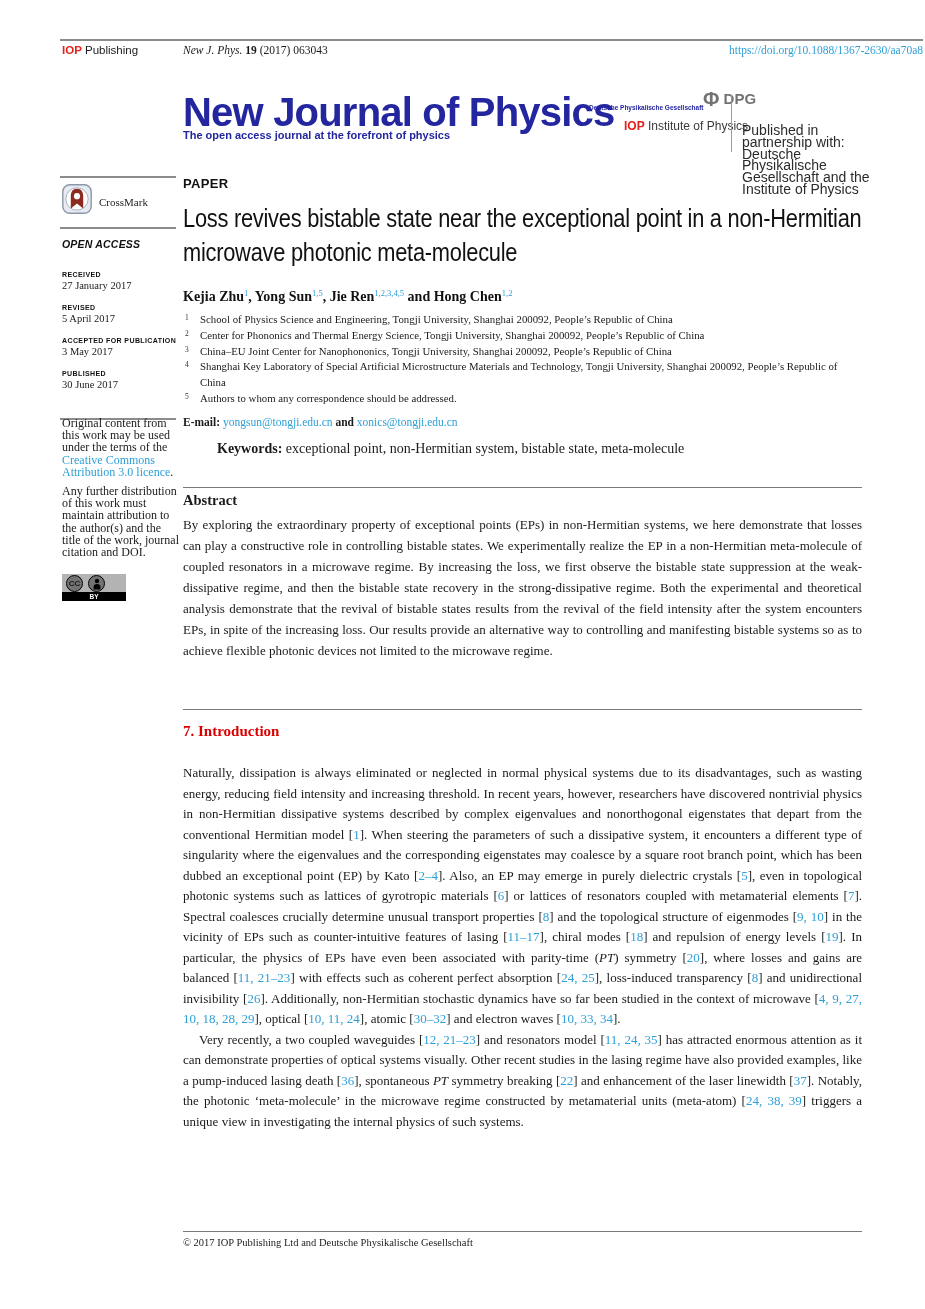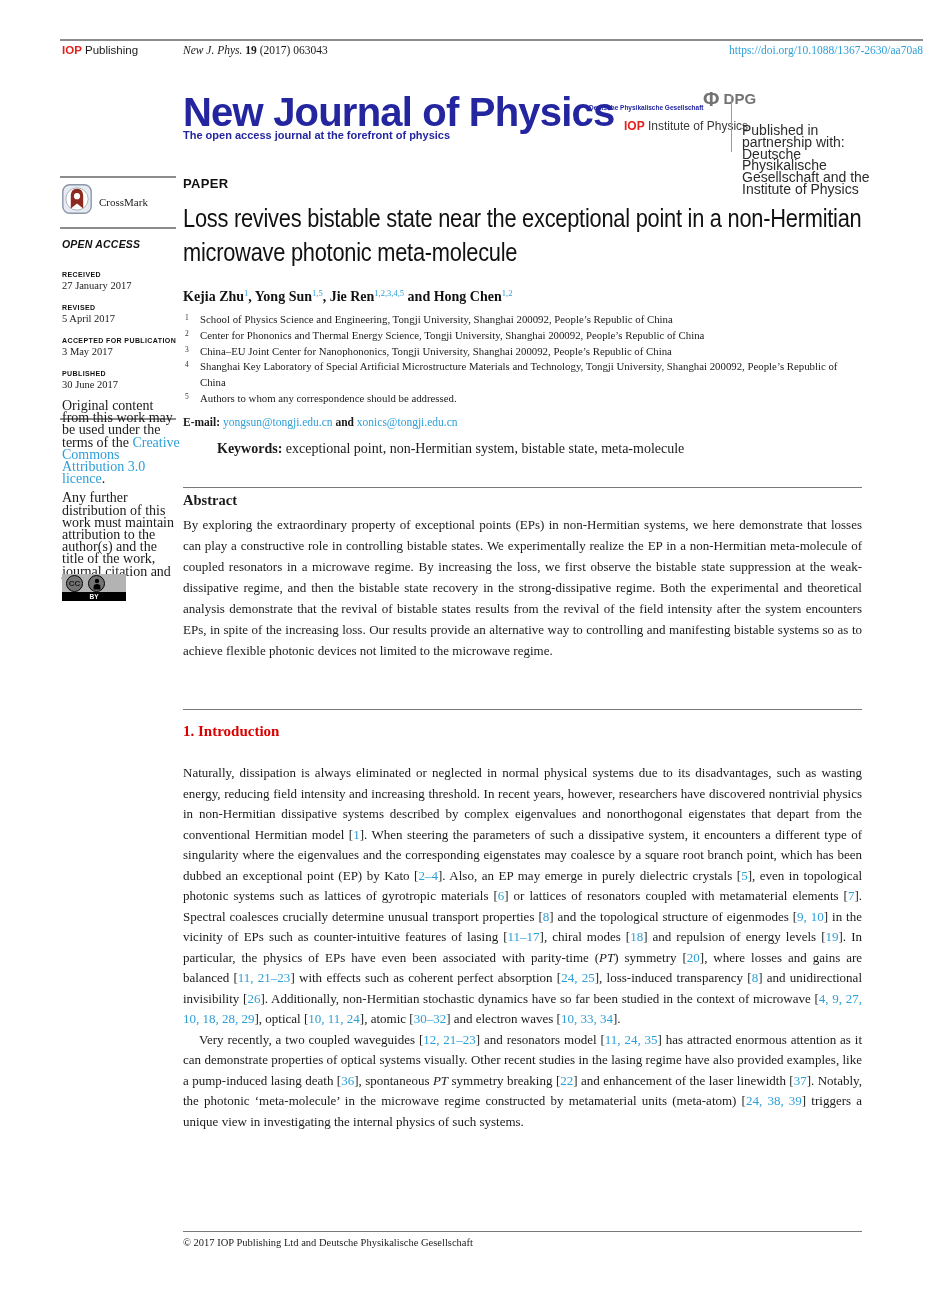--- a/index.html
+++ b/index.html
@@ -36,21 +36,21 @@
   .sb-rule2{left:60px;top:227px;width:116px;height:2px;}
   .sb-rule3{left:60px;top:418px;width:116px;height:2px;}
   .crossmark{left:62px;top:184px;}
   .cm-label{left:99px;top:196px;font-size:11px;color:#222;}
   .open-access{left:62px;top:238px;font-size:10.5px;font-weight:bold;letter-spacing:0.2px;color:#111;font-style:italic;}
   .history{left:62px;top:270px;width:116px;}
   .hist-label{font-family:"Liberation Sans",sans-serif;font-weight:bold;font-size:7px;
               letter-spacing:0.4px;color:#111;line-height:9px;}
   .hist-date{font-size:10.5px;line-height:14px;color:#1a1a1a;}
   .hist-block{margin-bottom:10px;}
-  .licence{left:62px;top:400px;width:119px;font-size:14px;line-height:12.2px;color:#1a1a1a;}
+  .licence{left:62px;top:417px;width:119px;font-size:12px;line-height:12.2px;color:#1a1a1a;}
   .licence p{margin:0 0 7px 0;}
   .cc-badge{left:62px;top:574px;width:64px;height:27px;background:#b3b3b3;position:absolute;}
   .cc-strip{position:absolute;left:0;bottom:0;width:64px;height:9px;background:#000;}
   .cc-by{position:absolute;left:0;bottom:0;width:64px;text-align:center;color:#fff;
          font-family:"Liberation Sans",sans-serif;font-weight:bold;font-size:6.5px;line-height:9px;}
   .cc-circle{position:absolute;top:1px;width:15px;height:15px;border:1.6px solid #000;
              border-radius:50%;background:#737373;text-align:center;}
   .cc-cc{left:4px;font-family:"Liberation Sans",sans-serif;font-weight:bold;font-size:8px;line-height:15px;}
   .cc-person{left:26px;}
   .paper-label{left:183px;top:176px;font-size:13px;font-weight:bold;letter-spacing:0.3px;color:#111;}
@@ -157,21 +157,21 @@
   </div>
 
   <div class="abs email"><span class="b">E-mail: </span><span class="link">yongsun@tongji.edu.cn</span><span class="b"> and </span><span class="link">xonics@tongji.edu.cn</span></div>
   <div class="abs keywords"><span class="b">Keywords: </span><span>exceptional point, non-Hermitian system, bistable state, meta-molecule</span></div>
 
   <div class="abs-rule-top abs"></div>
   <div class="abs abstract-title">Abstract</div>
   <div class="abs abstract-body">By exploring the extraordinary property of exceptional points (EPs) in non-Hermitian systems, we here demonstrate that losses can play a constructive role in controlling bistable states. We experimentally realize the EP in a non-Hermitian meta-molecule of coupled resonators in a microwave regime. By increasing the loss, we first observe the bistable state suppression at the weak-dissipative regime, and then the bistable state recovery in the strong-dissipative regime. Both the experimental and theoretical analysis demonstrate that the revival of bistable states results from the revival of the field intensity after the system encounters EPs, in spite of the increasing loss. Our results provide an alternative way to controlling and manifesting bistable systems so as to achieve flexible photonic devices not limited to the microwave regime.</div>
   <div class="abs-rule-bot abs"></div>
 
-  <div class="abs section-head">1. Introduction</div>
+  <div class="abs section-head">7. Introduction</div>
 
   <div class="abs body-text">
     <p><span>Naturally, dissipation is always eliminated or neglected in normal physical systems due to its disadvantages, such as wasting energy, reducing field intensity and increasing threshold. In recent years, however, researchers have discovered nontrivial physics in non-Hermitian dissipative systems described by complex eigenvalues and nonorthogonal eigenstates that depart from the conventional Hermitian model [</span><span class="link">1</span><span>]. When steering the parameters of such a dissipative system, it encounters a different type of singularity where the eigenvalues and the corresponding eigenstates may coalesce by a square root branch point, which has been dubbed an exceptional point (EP) by Kato [</span><span class="link">2–4</span><span>]. Also, an EP may emerge in purely dielectric crystals [</span><span class="link">5</span><span>], even in topological photonic systems such as lattices of gyrotropic materials [</span><span class="link">6</span><span>] or lattices of resonators coupled with metamaterial elements [</span><span class="link">7</span><span>]. Spectral coalesces crucially determine unusual transport properties [</span><span class="link">8</span><span>] and the topological structure of eigenmodes [</span><span class="link">9, 10</span><span>] in the vicinity of EPs such as counter-intuitive features of lasing [</span><span class="link">11–17</span><span>], chiral modes [</span><span class="link">18</span><span>] and repulsion of energy levels [</span><span class="link">19</span><span>]. In particular, the physics of EPs have even been associated with parity-time (</span><span class="scr">PT</span><span>) symmetry [</span><span class="link">20</span><span>], where losses and gains are balanced [</span><span class="link">11, 21–23</span><span>] with effects such as coherent perfect absorption [</span><span class="link">24, 25</span><span>], loss-induced transparency [</span><span class="link">8</span><span>] and unidirectional invisibility [</span><span class="link">26</span><span>]. Additionally, non-Hermitian stochastic dynamics have so far been studied in the context of microwave [</span><span class="link">4, 9, 27, 10, 18, 28, 29</span><span>], optical [</span><span class="link">10, 11, 24</span><span>], atomic [</span><span class="link">30–32</span><span>] and electron waves [</span><span class="link">10, 33, 34</span><span>].</span></p>
     <p class="indent"><span>Very recently, a two coupled waveguides [</span><span class="link">12, 21–23</span><span>] and resonators model [</span><span class="link">11, 24, 35</span><span>] has attracted enormous attention as it can demonstrate properties of optical systems visually. Other recent studies in the lasing regime have also provided examples, like a pump-induced lasing death [</span><span class="link">36</span><span>], spontaneous </span><span class="scr">PT</span><span> symmetry breaking [</span><span class="link">22</span><span>] and enhancement of the laser linewidth [</span><span class="link">37</span><span>]. Notably, the photonic ‘meta-molecule’ in the microwave regime constructed by metamaterial units (meta-atom) [</span><span class="link">24, 38, 39</span><span>] triggers a unique view in investigating the internal physics of such systems.</span></p>
   </div>
 
   <div class="foot-rule abs"></div>
   <div class="abs footer">© 2017 IOP Publishing Ltd and Deutsche Physikalische Gesellschaft</div>
 
 </div>

